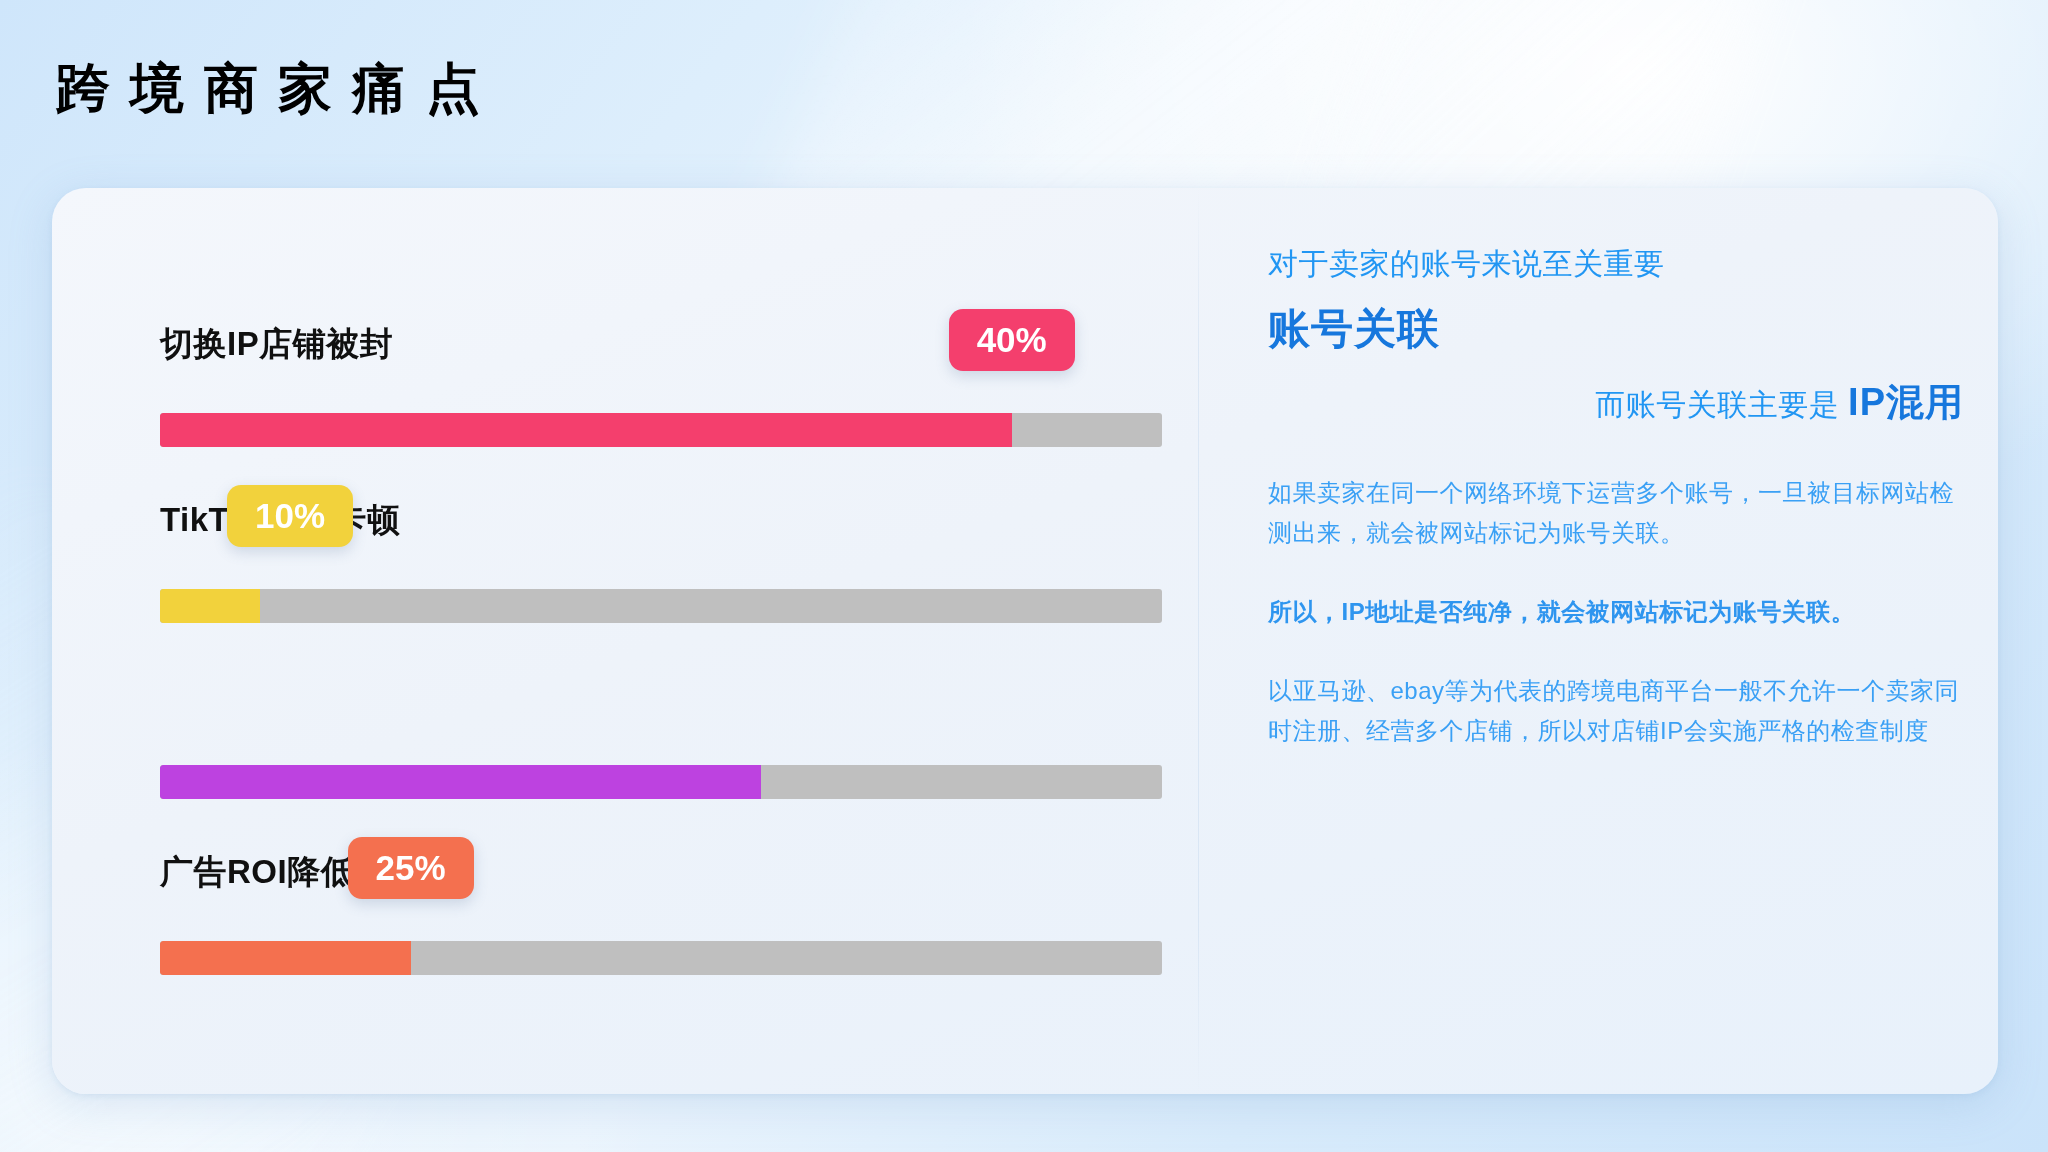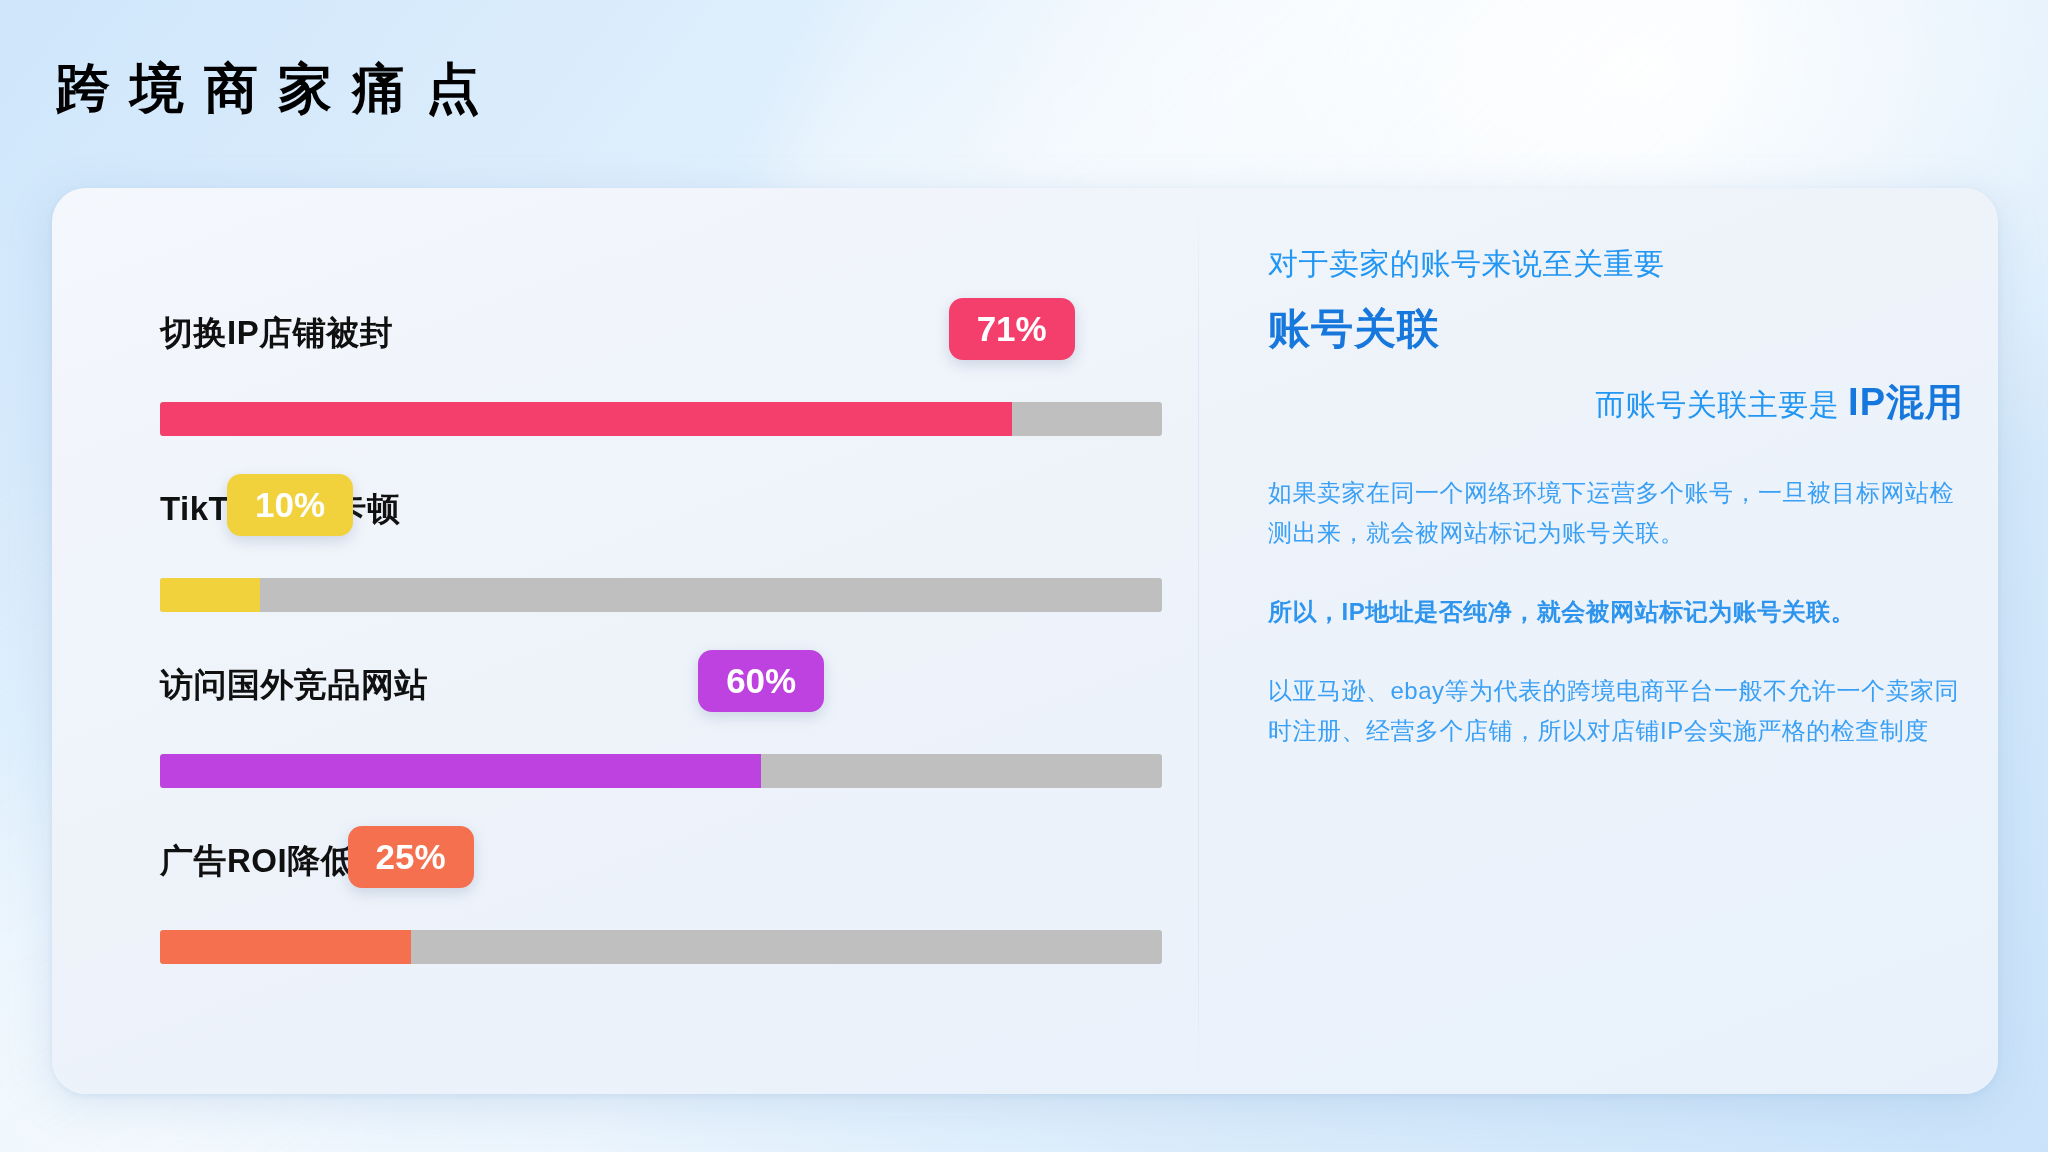--- a/index.html
+++ b/index.html
@@ -42,21 +42,21 @@
     box-shadow:0 10px 44px rgba(120,160,205,0.22), 0 2px 6px rgba(140,175,215,0.18);
     overflow:hidden;
   }
   .card-split {
     position:absolute; left:1146px; top:0; width:1px; height:100%;
     background:linear-gradient(to bottom, rgba(255,255,255,0) 0%, rgba(196,216,238,0.45) 18%, rgba(196,216,238,0.45) 82%, rgba(255,255,255,0) 100%);
   }
 
   
   .bars {
-    position:absolute; left:56px; top:100px; width:1060px;
+    position:absolute; left:56px; top:111px; width:1060px;
   }
   .bar-row { position:relative; height:176px; }
   .bar-head {
     position:relative; height:70px;
   }
   .bar-label {
     position:absolute; left:52px; bottom:2px;
     font-size:33px; font-weight:bold; color:#101010;
     letter-spacing:0.5px; white-space:nowrap;
   }
@@ -108,40 +108,36 @@
 <h1 class="page-title">跨境商家痛点</h1>
 
 <div class="card">
 
   <div class="card-split"></div>
 
   <div class="bars" id="bars-container">
       <div class="bar-row">
         <div class="bar-head">
           <div class="bar-label">切换IP店铺被封</div>
-          <div class="bar-badge" style="background: rgb(244, 63, 109); left: 903.7px;">71%</div>
+          <div class="bar-badge" style="background: rgb(244, 63, 109); left: 903.7px;">40%</div>
         </div>
         <div class="bar-track" style="background: rgb(191, 191, 191);">
           <div class="bar-fill" style="width: 85%; background: rgb(244, 63, 109);"></div>
         </div>
       </div>
       <div class="bar-row">
         <div class="bar-head">
           <div class="bar-label">TikTok直播卡顿</div>
           <div class="bar-badge" style="background: rgb(242, 210, 60); left: 182px;">10%</div>
         </div>
         <div class="bar-track" style="background: rgb(191, 191, 191);">
           <div class="bar-fill" style="width: 10%; background: rgb(242, 210, 60);"></div>
         </div>
       </div>
       <div class="bar-row">
-        <div class="bar-head">
-          <div class="bar-label">访问国外竞品网站</div>
-          <div class="bar-badge" style="background: rgb(189, 66, 224); left: 653.2px;">60%</div>
-        </div>
         <div class="bar-track" style="background: rgb(191, 191, 191);">
           <div class="bar-fill" style="width: 60%; background: rgb(189, 66, 224);"></div>
         </div>
       </div>
       <div class="bar-row">
         <div class="bar-head">
           <div class="bar-label">广告ROI降低</div>
           <div class="bar-badge" style="background: rgb(244, 112, 79); left: 302.5px;">25%</div>
         </div>
         <div class="bar-track" style="background: rgb(191, 191, 191);">

